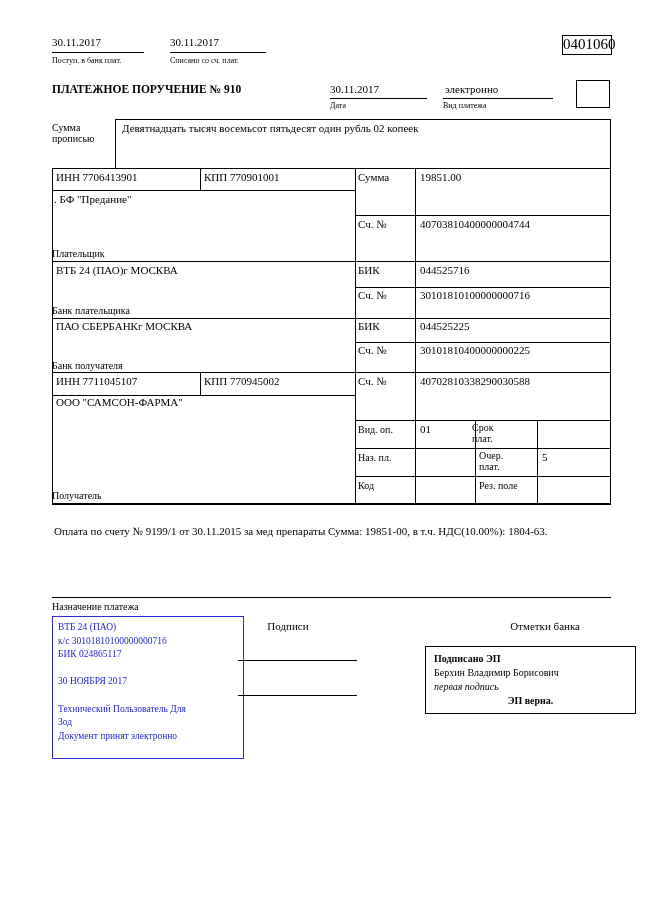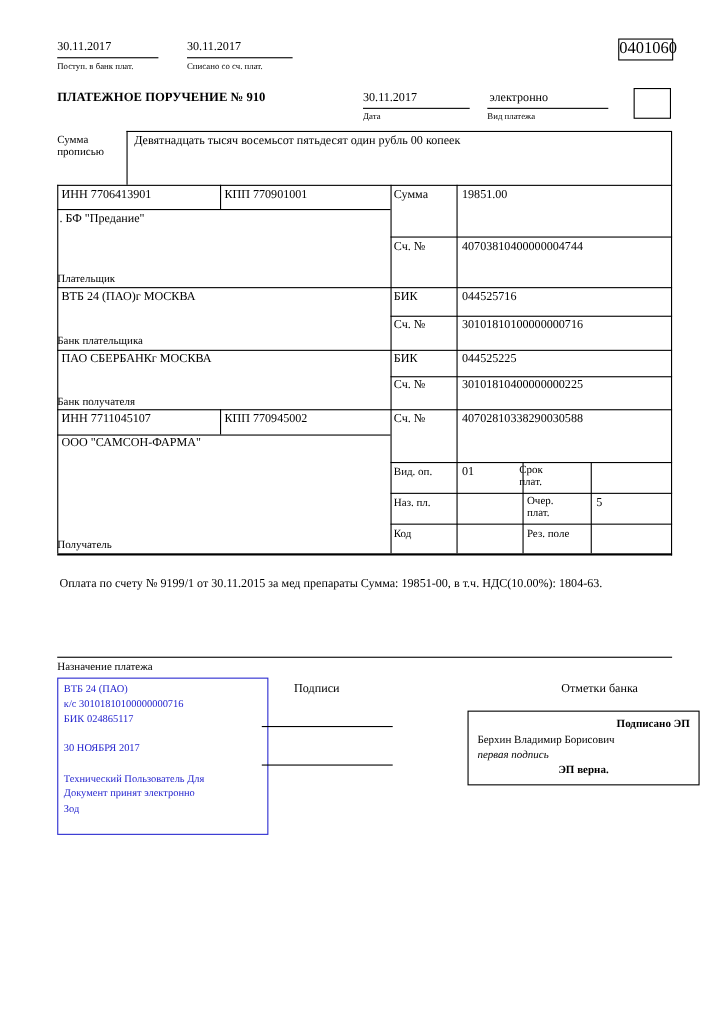--- a/index.html
+++ b/index.html
@@ -14,21 +14,21 @@
   .hl{position:absolute;height:1px;background:#000}
   .hl2{position:absolute;height:2px;background:#000}
   .vl{position:absolute;width:1px;background:#000}
   .box{position:absolute;border:1px solid #000}
   .code-box{text-align:center;font-size:15px;line-height:16px}
   .purpose{position:absolute;font-size:11px;line-height:17px;white-space:normal}
   .blue-stamp{position:absolute;border:1px solid #2b2bd0;color:#1e1ecd;font-size:9.5px;
               padding:4px 5px;height:133px;overflow:hidden}
   .stamp-line{height:13.6px;line-height:13.6px;white-space:nowrap}
   .sig-stamp{position:absolute;border:1px solid #000;padding:5px 8px;font-size:10px;line-height:14px}
-  .ss-title{text-align:right;font-weight:bold}
+  .ss-title{text-align:left;font-weight:bold}
   .ss-kind{font-style:italic}
   .ss-status{text-align:center;font-weight:bold}
 </style>
 </head>
 <body>
 
 <div id="page">
 
   <div class="t" style="left:52px;top:36px">30.11.2017</div>
   <div class="hl" style="left:52px;top:52px;width:92px"></div>
@@ -48,21 +48,21 @@
 
   <div class="t" style="left:445px;top:83px">электронно</div>
   <div class="hl" style="left:443px;top:98px;width:110px"></div>
   <div class="t sm" style="left:443px;top:101px">Вид платежа</div>
 
   <div class="box" style="left:576px;top:80px;width:32px;height:26px"></div>
 
   <div class="t cap wrap tight" style="left:52px;top:122px;width:58px">Сумма прописью</div>
   <div class="hl" style="left:115px;top:119px;width:495px"></div>
   <div class="vl" style="left:115px;top:119px;height:49px"></div>
-  <div class="t" style="left:122px;top:122px">Девятнадцать тысяч восемьсот пятьдесят один рубль 00 копеек</div>
+  <div class="t" style="left:122px;top:122px">Девятнадцать тысяч восемьсот пятьдесят один рубль 02 копеек</div>
 
   <div class="hl" style="left:52px;top:168px;width:559px"></div>
   <div class="hl" style="left:52px;top:190px;width:303px"></div>
   <div class="hl" style="left:355px;top:215px;width:256px"></div>
   <div class="hl" style="left:52px;top:261px;width:559px"></div>
   <div class="hl" style="left:355px;top:287px;width:256px"></div>
   <div class="hl" style="left:52px;top:318px;width:559px"></div>
   <div class="hl" style="left:355px;top:342px;width:256px"></div>
   <div class="hl" style="left:52px;top:372px;width:559px"></div>
   <div class="hl" style="left:52px;top:395px;width:303px"></div>
@@ -123,22 +123,22 @@
   <div class="t cap" style="left:52px;top:600px">Назначение платежа</div>
 
   <div class="blue-stamp" style="left:52px;top:616px;width:180px">
     <div class="stamp-line">ВТБ 24 (ПАО)</div>
     <div class="stamp-line">к/с 30101810100000000716</div>
     <div class="stamp-line">БИК 024865117</div>
     <div class="stamp-line"></div>
     <div class="stamp-line">30 НОЯБРЯ 2017</div>
     <div class="stamp-line"></div>
     <div class="stamp-line">Технический Пользователь Для</div>
+    <div class="stamp-line">Зод</div>
     <div class="stamp-line">Документ принят электронно</div>
-    <div class="stamp-line">Зод</div>
   </div>
 
   <div class="t" style="left:233px;top:620px;width:110px;text-align:center">Подписи</div>
   <div class="hl" style="left:238px;top:660px;width:119px"></div>
   <div class="hl" style="left:238px;top:695px;width:119px"></div>
 
   <div class="t" style="left:420px;top:620px;width:160px;text-align:right">Отметки банка</div>
   <div class="sig-stamp" style="left:425px;top:646px;width:193px">
     <div class="ss-title">Подписано ЭП</div>
     <div class="ss-name">Берхин Владимир Борисович</div>

